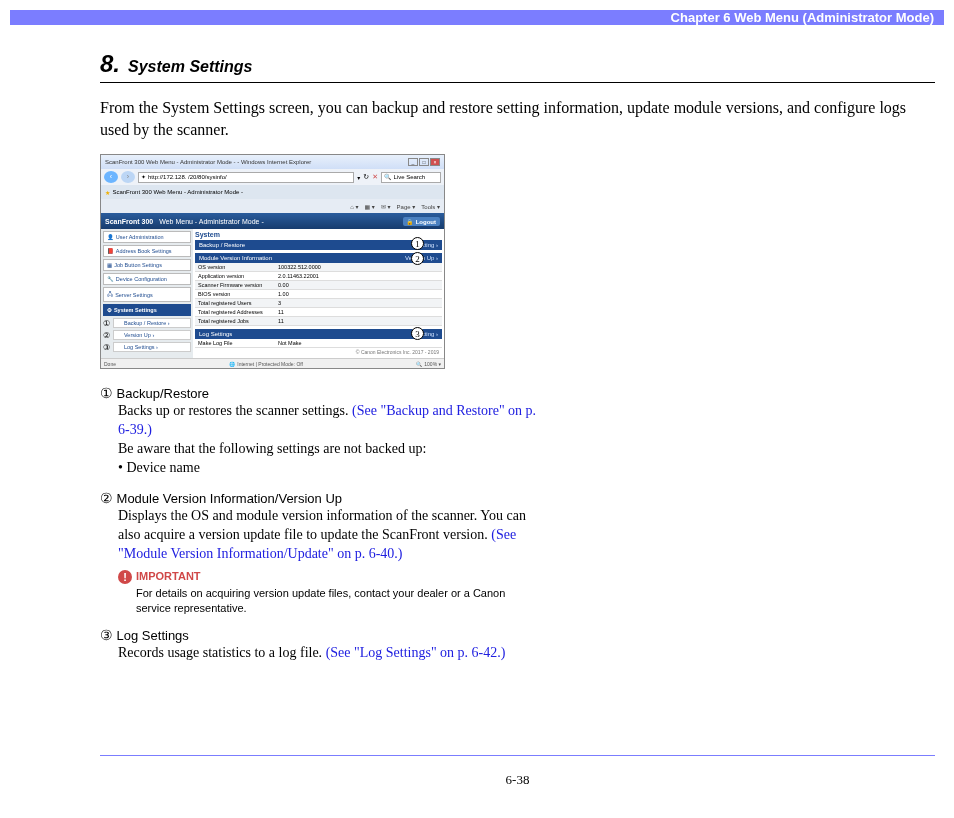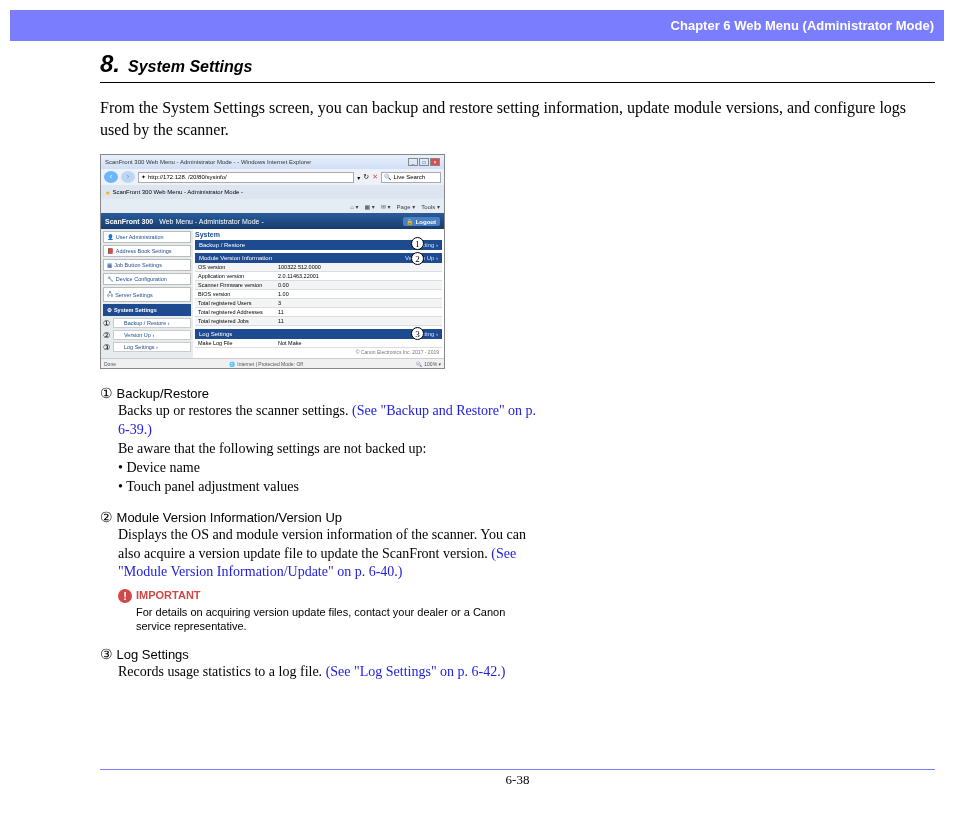--- a/index.html
+++ b/index.html
@@ -12,21 +12,21 @@
   }
   .header-bar {
     position: absolute;
     top: 10px;
     right: 10px;
     background: #7b7dff;
     color: #fff;
     font-family: Arial, Helvetica, sans-serif;
     font-weight: bold;
     font-size: 13px;
-    padding: 8px 10px;
+    padding: 0 10px;
     width: 934px;
     text-align: right;
   }
   .page-content {
     position: absolute;
     top: 50px;
     left: 100px;
     width: 835px;
   }
   .section-title {
@@ -103,21 +103,21 @@
   .important-text { font-family: Arial, Helvetica, sans-serif; font-size:11px; line-height:1.3; margin-left:18px; }
 
   .page-footer {
     position: absolute;
     bottom: 30px;
     left: 100px;
     width: 835px;
     border-top: 1px solid #7b7dff;
     text-align: center;
     font-size: 13px;
-    padding-top: 2px;
+    padding-top: 16px;
   }
 </style>
 </head>
 <body>
 
 <div class="header-bar">Chapter 6   Web Menu (Administrator Mode)</div>
 
 <div class="page-content">
 
   <div class="section-title">
@@ -275,21 +275,20 @@
 
   <div class="item-block">
     <div class="item-heading">
       <span class="circled">①</span>
       <span>Backup/Restore</span>
     </div>
     <div class="item-body">
       <span>Backs up or restores the scanner settings. </span><span class="link-text">(See "Backup and Restore" on p. 6-39.)</span>
       <div>Be aware that the following settings are not backed up:</div>
       <div class="bullet-line">Device name</div>
-      <div class="bullet-line">Touch panel adjustment values</div>
     </div>
   </div>
 
   <div class="item-block">
     <div class="item-heading">
       <span class="circled">②</span>
       <span>Module Version Information/Version Up</span>
     </div>
     <div class="item-body">
       <span>Displays the OS and module version information of the scanner. You can also acquire a version update file to update the ScanFront version. </span><span class="link-text">(See "Module Version Information/Update" on p. 6-40.)</span>

